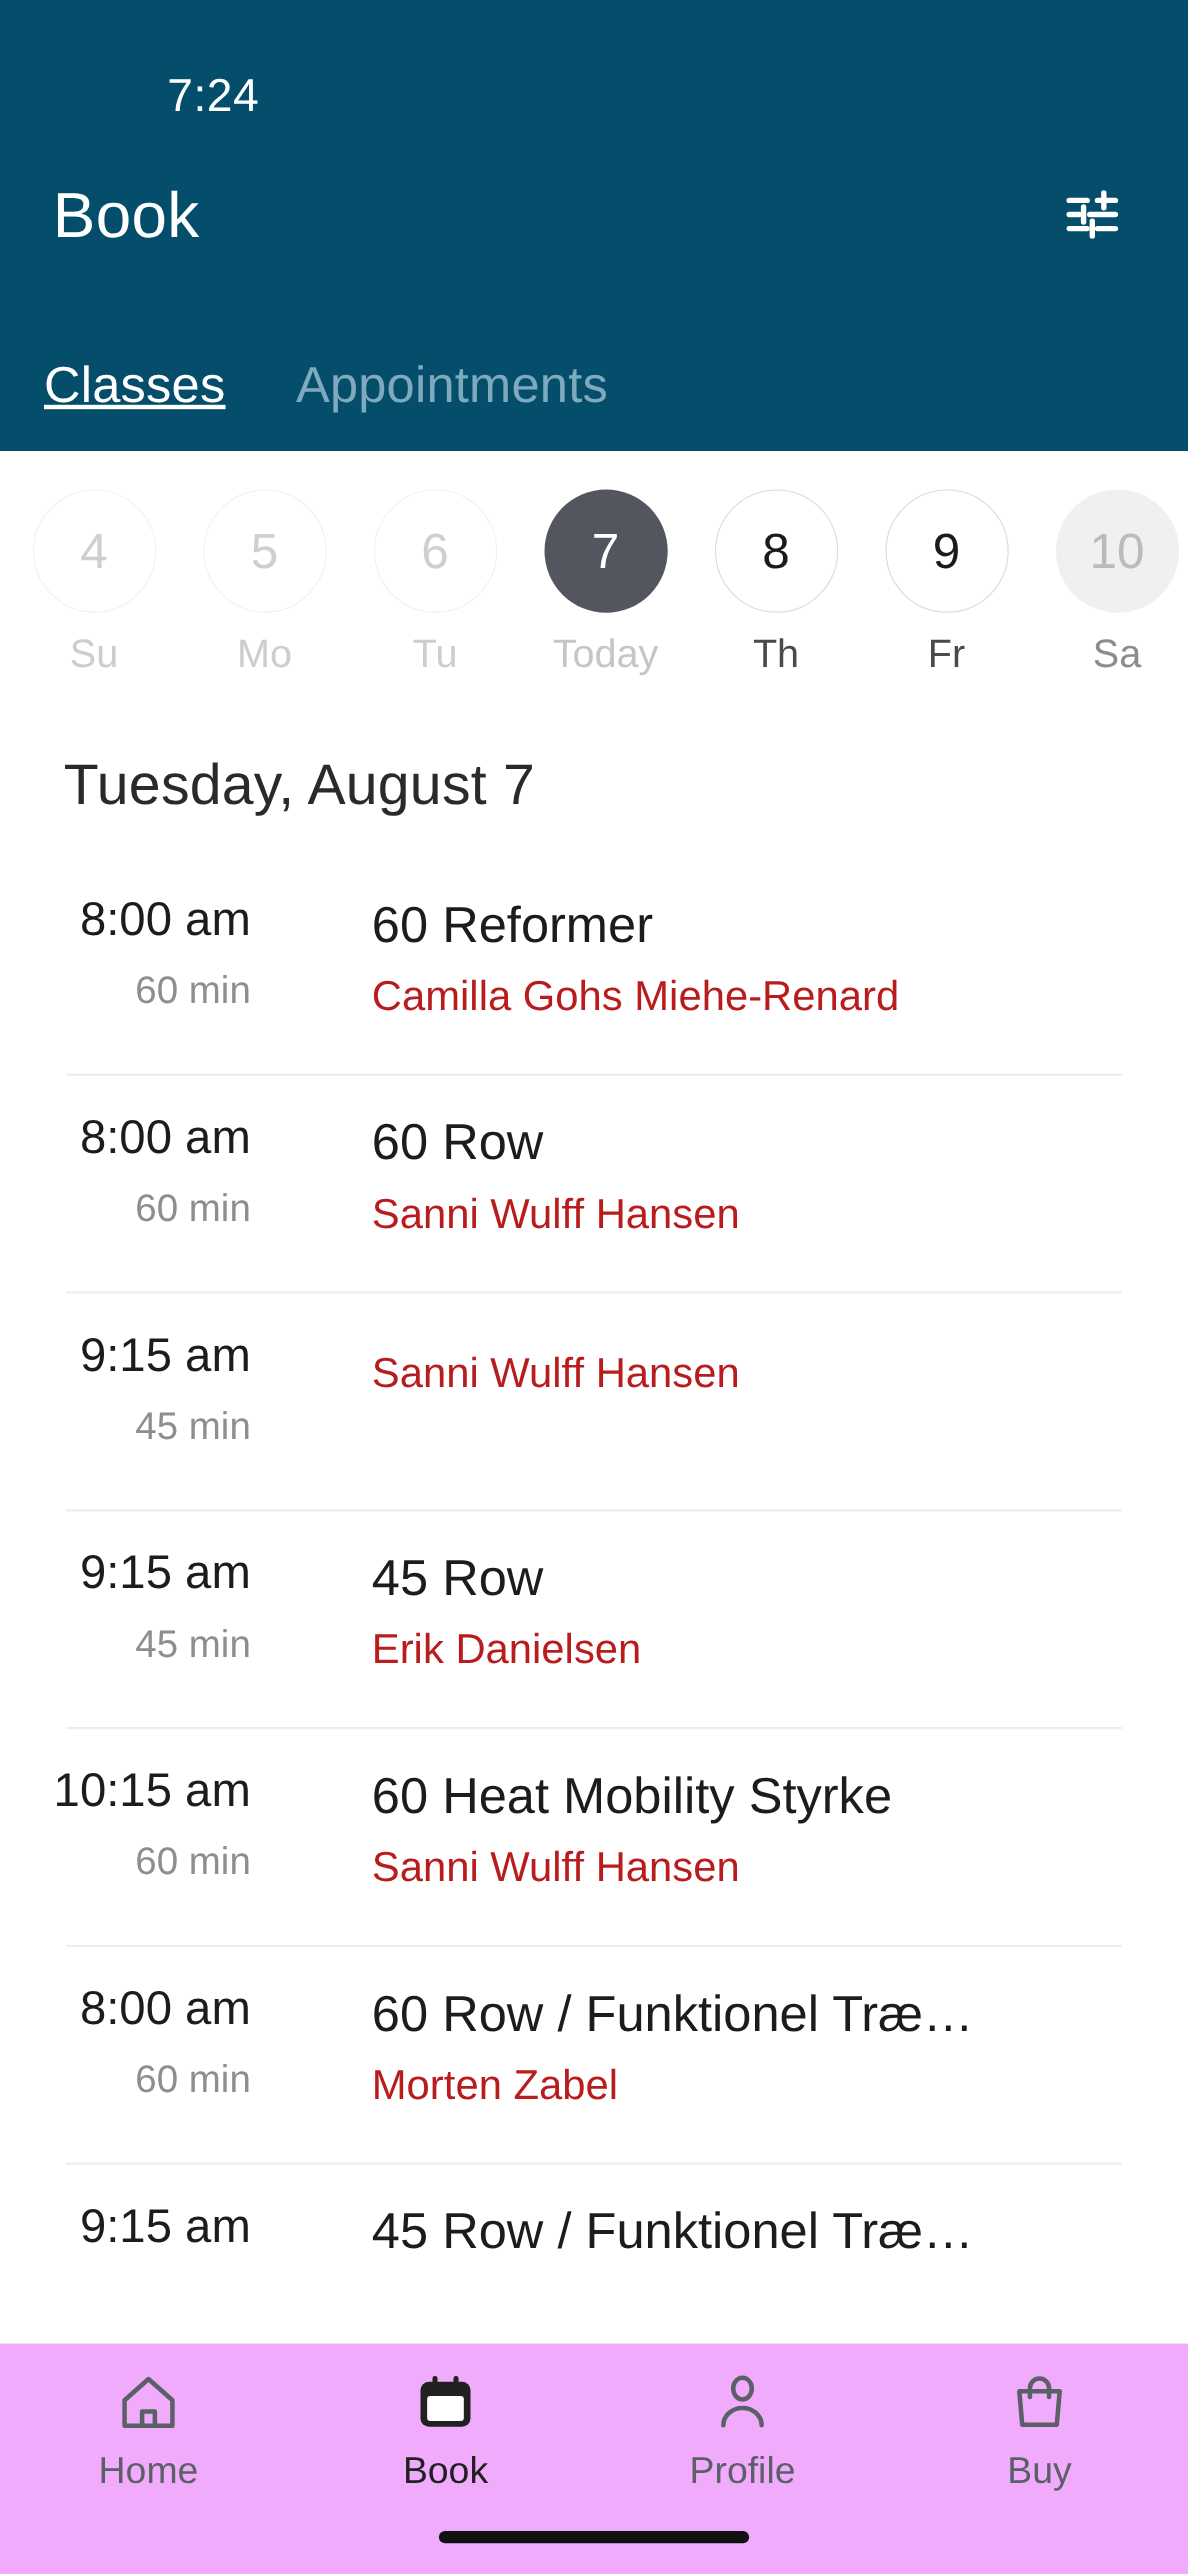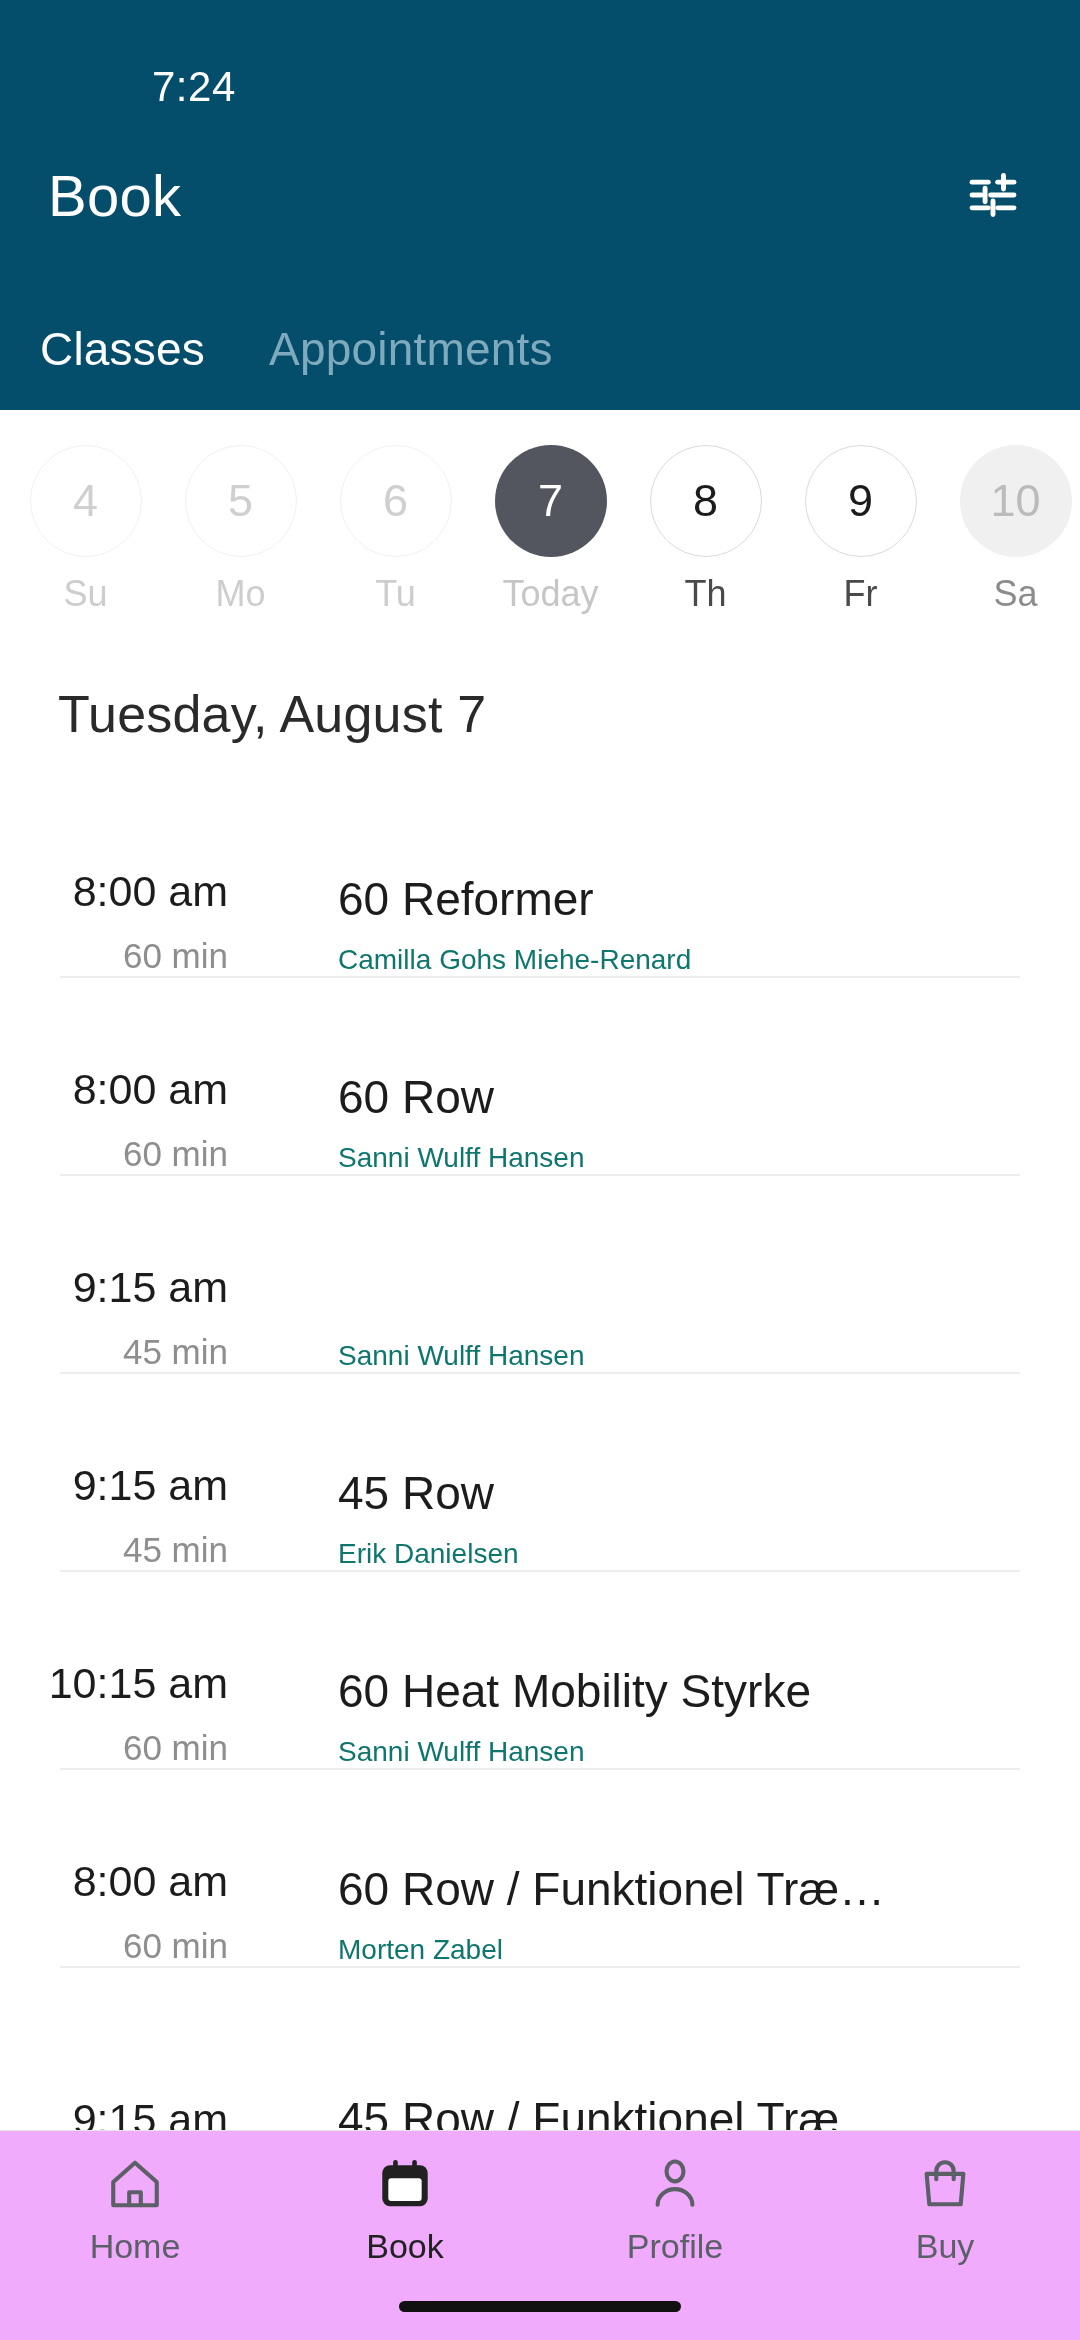--- a/index.html
+++ b/index.html
@@ -56,21 +56,21 @@
     align-items:flex-end;
     height:150px;
     padding:0 0 34px 32px;
     gap:48px;
   }
   .tab {
     font-size:46px;
     letter-spacing:0.2px;
     padding:0 8px;
   }
-  .tab.active { color:#ffffff; }
+  .tab.active { color:#ffffff;text-decoration:underline; }
   .tab.inactive { color:#7FA9BC; }
 
   
   .datestrip {
     flex:0 0 240px;
     display:flex;
     align-items:center;
     padding:0 0 0 8px;
     background:#ffffff;
     overflow:hidden;
@@ -133,21 +133,21 @@
   }
 
   
   .classlist {
     flex:1 1 auto;
     overflow:hidden;
     position:relative;
   }
   .classrow {
     display:flex;
-    align-items:flex-end;
+    align-items:flex-start;
     padding:36px 60px 0 0;
     height:198px;
     position:relative;
     box-sizing:border-box;
   }
   .classrow + .classrow::before {
     content:"";
     position:absolute;
     left:60px; right:60px; top:0;
     height:1.5px;
@@ -180,22 +180,22 @@
   }
   .class-name {
     font-size:46px;
     color:#1C1C1C;
     white-space:nowrap;
     overflow:hidden;
     text-overflow:ellipsis;
     line-height:1.15;
   }
   .class-coach {
-    font-size:28px;
-    color:#0f766e;
+    font-size:38px;
+    color:#b91c1c;
     margin-top:18px;
     white-space:nowrap;
     overflow:hidden;
     text-overflow:ellipsis;
   }
 
   
   .bottomnav {
     flex:0 0 210px;
     background:#f0abfc;

